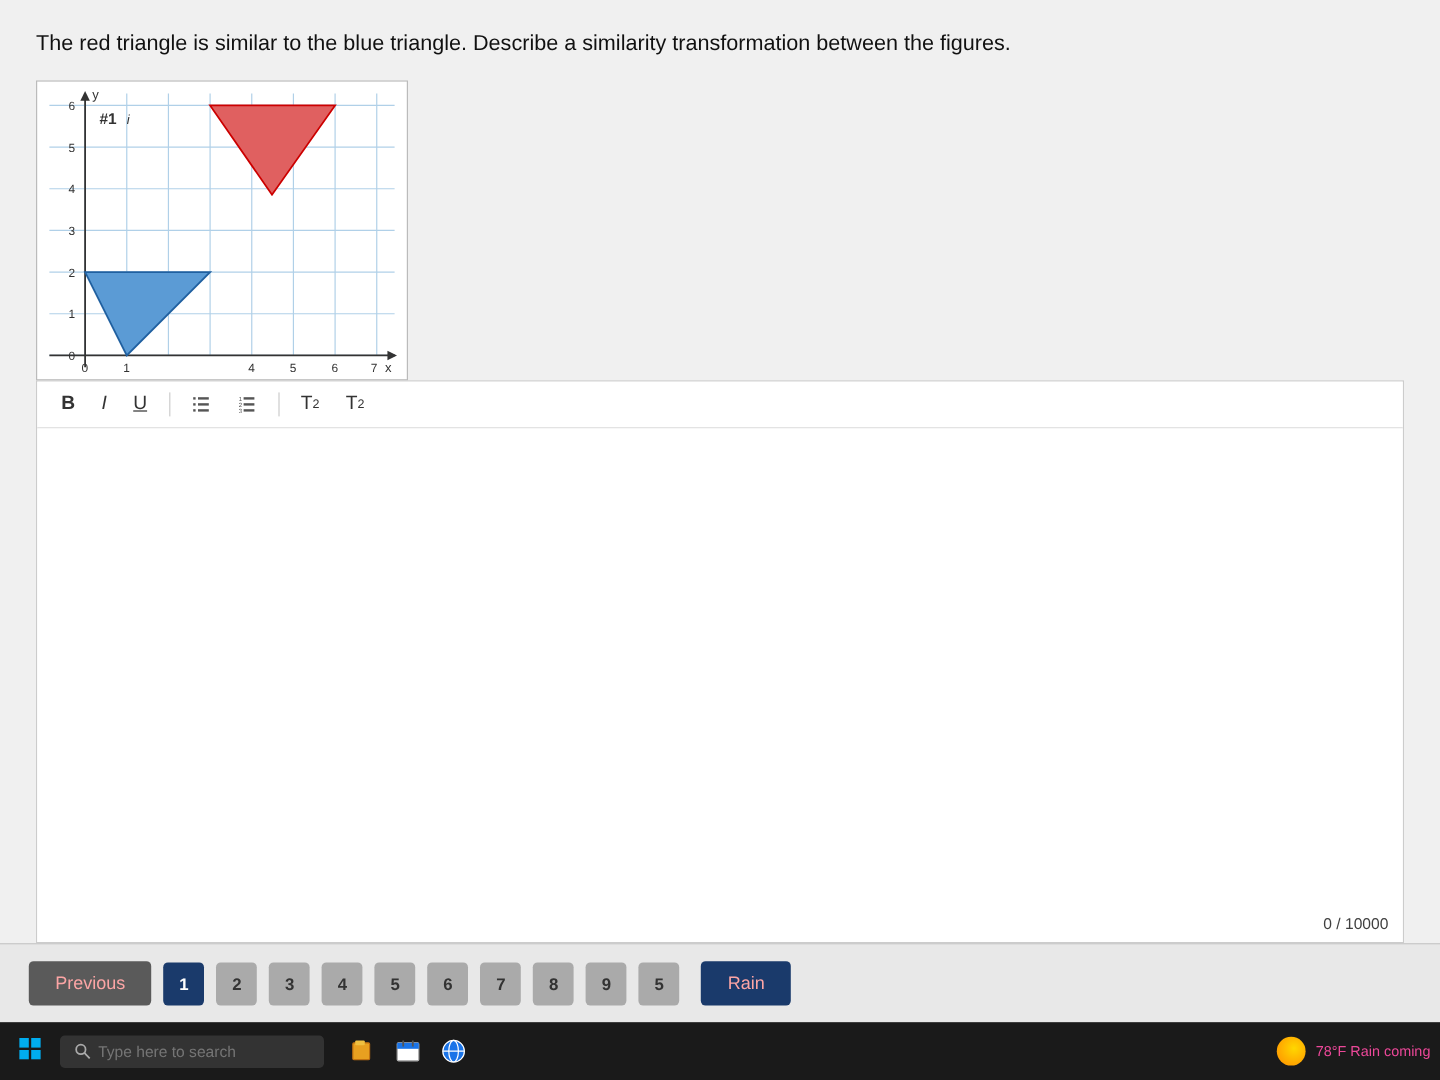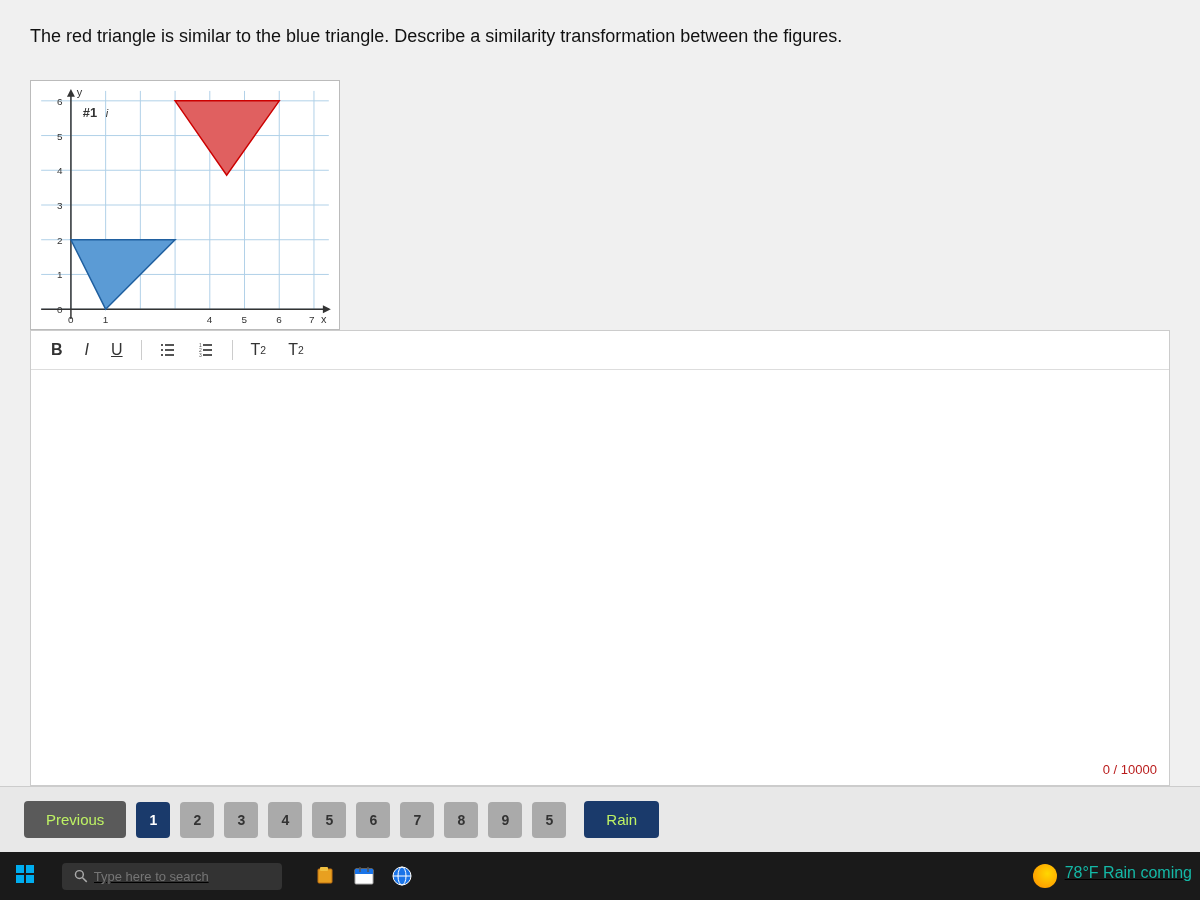--- a/index.html
+++ b/index.html
@@ -18,21 +18,21 @@
       flex: 1;
       padding: 24px 30px 0 30px;
       display: flex;
       flex-direction: column;
     }
 
     .question-text {
       font-size: 18px;
       font-weight: 400;
       color: #111;
-      margin-bottom: 31px;
+      margin-bottom: 18px;
       line-height: 1.4;
     }
 
     .graph-area {
       background: white;
       border: 1px solid #bbb;
       width: 310px;
       height: 250px;
       position: relative;
       margin-bottom: 0;
@@ -57,35 +57,35 @@
       width: 1px;
       height: 20px;
       background: #ccc;
     }
 
     .char-count {
       position: absolute;
       bottom: 8px;
       right: 12px;
       font-size: 13px;
-      color: #b91c1c;
+      color: #404040;
     }
 
     .bottom-nav {
       background: #e8e8e8;
       border-top: 1px solid #ccc;
       padding: 14px 24px;
       display: flex;
       align-items: center;
       gap: 10px;
     }
 
     .nav-btn {
       background: #5a5a5a;
-      color: #bef264;
+      color: #fca5a5;
       border: none;
       border-radius: 4px;
       padding: 10px 22px;
       font-size: 15px;
       cursor: pointer;
       font-weight: 500;
     }
 
     .nav-btn.next-btn {
       background: #1a3a6b;
@@ -115,23 +115,22 @@
       background: #aaa;
       color: #333;
     }
 
     .taskbar {
       background: #1a1a1a;
       height: 48px;
       display: flex;
       align-items: center;
       padding: 0 8px;
-      gap: 20px;
-      position: relative;
-      text-decoration: underline;
+      gap: 8px;
+      position: relative;
     }
 
     .taskbar-start {
       color: white;
       font-size: 18px;
       padding: 4px 8px;
       cursor: pointer;
     }
 
     .taskbar-search {
@@ -169,23 +168,24 @@
       display: flex;
       align-items: center;
       justify-content: center;
       cursor: pointer;
       border-radius: 4px;
     }
 
     .taskbar-right {
       margin-left: auto;
       display: flex;
+      align-items: center;
       gap: 8px;
-      color: #14b8a6;
-      font-size: 16px;
+      color: #ec4899;
+      font-size: 12px;
     }
 
     .weather-icon {
       width: 24px;
       height: 24px;
       background: radial-gradient(circle at 60% 40%, #ffd700, #ff8c00);
       border-radius: 50%;
       position: relative;
     }
 

